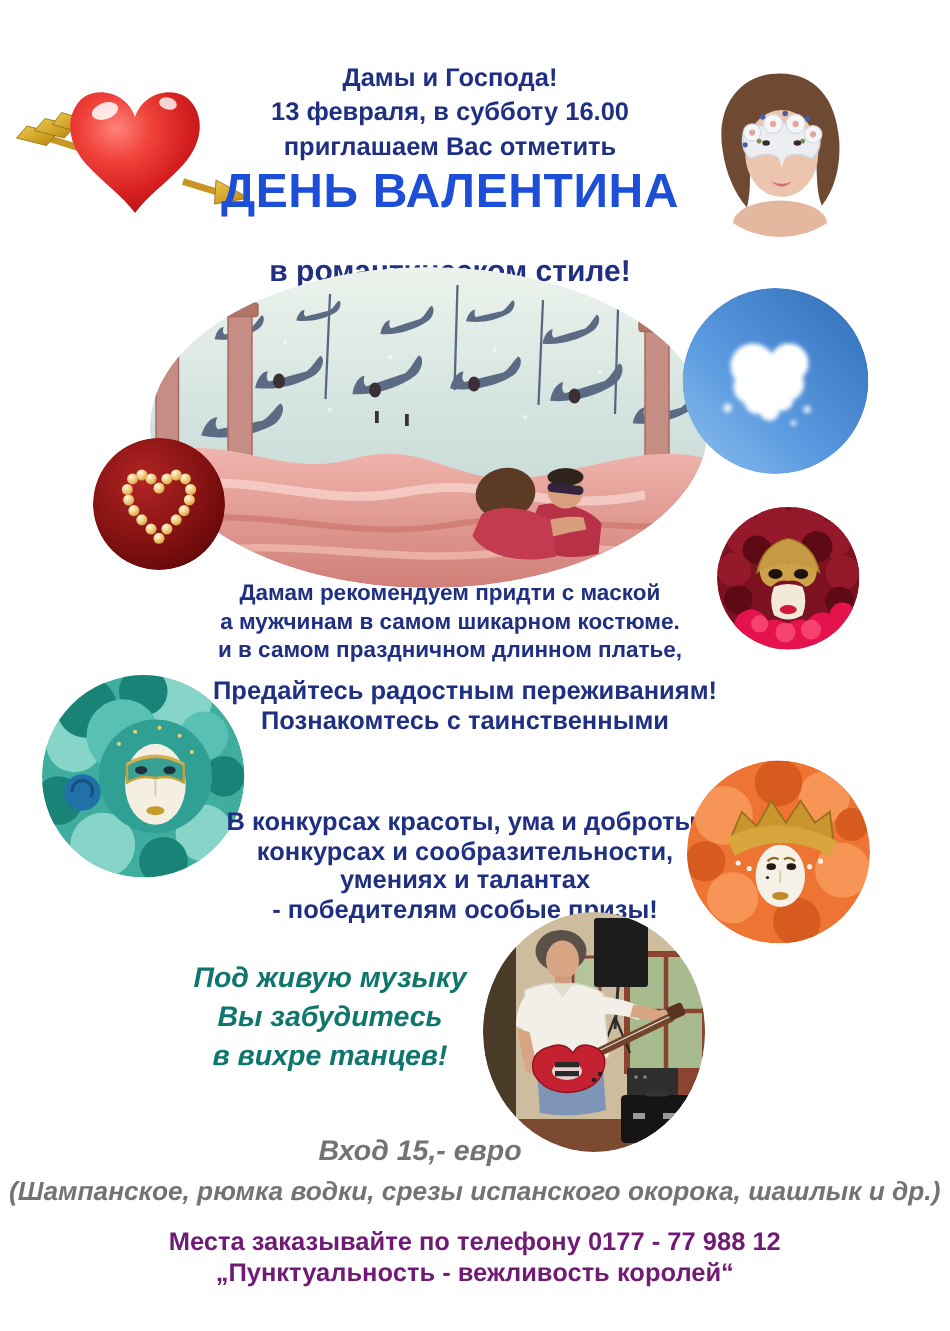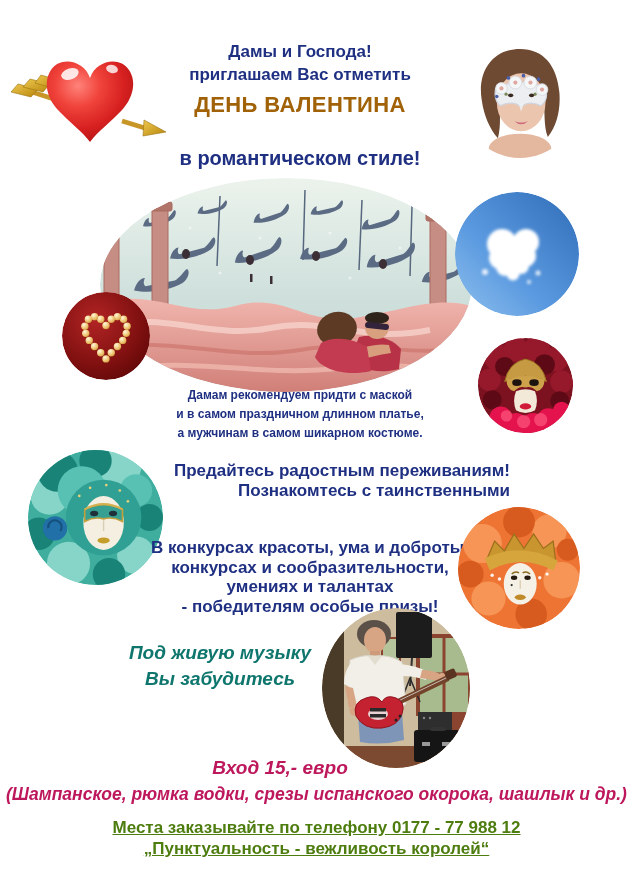--- a/index.html
+++ b/index.html
@@ -6,36 +6,36 @@
   .page{position:relative;width:633px;height:883px;background:#fff;overflow:hidden;
         font-family:"Liberation Sans",sans-serif;}
   .abs{position:absolute;}
   .circle{border-radius:50%;overflow:hidden;}
   .oval{border-radius:50%;overflow:hidden;}
   .photo svg{display:block;width:100%;height:100%;}
 
   
   .hdr{left:120px;top:40px;width:360px;text-align:center;color:#1f3082;font-weight:700;}
   .hdr .l{font-size:17px;line-height:23px;}
-  .hdr .title{font-size:22px;line-height:33px;color:#a16207;letter-spacing:.4px;margin-top:2px;}
+  .hdr .title{font-size:32px;line-height:33px;color:#1d4ed8;letter-spacing:.4px;margin-top:2px;}
   .hdr .sub{font-size:20px;line-height:27px;margin-top:24px;}
 
   .blueblock{color:#1f3082;font-weight:700;text-align:center;}
-  .dress{left:80px;top:386px;width:440px;font-size:12px;line-height:19px;}
-  .mood{left:110px;top:461px;width:400px;font-size:17px;line-height:19.5px;text-align:right;}
+  .dress{left:80px;top:386px;width:440px;font-size:15px;line-height:19px;}
+  .mood{left:110px;top:451px;width:400px;font-size:17px;line-height:19.5px;}
   .contests{left:110px;top:538px;width:400px;font-size:17px;line-height:19.5px;}
   .music{left:105px;top:640px;width:230px;font-style:italic;font-size:19px;line-height:26px;
          color:#0f766e;font-weight:700;text-align:center;}
 
-  .green{color:#be185d;font-style:italic;font-weight:700;text-align:center;}
+  .green{color:#737373;font-style:italic;font-weight:700;text-align:center;}
   .price{left:40px;top:756px;width:480px;font-size:19px;line-height:24px;}
   .includes{left:6px;top:783px;width:621px;font-size:17.5px;line-height:22px;}
 
   .footer{left:0;top:817px;width:633px;text-align:center;font-weight:700;
-          font-size:17px;line-height:21px;color:#4d7c0f;text-decoration:underline;}
+          font-size:17px;line-height:21px;color:#701a75;}
 
   
   .img-heart{left:8px;top:36px;width:162px;height:122px;}
   .img-woman{left:462px;top:42px;width:116px;height:116px;}
   .img-venice{left:100px;top:178px;width:372px;height:214px;border-radius:50%/50%;overflow:hidden;}
   .img-cloud{left:455px;top:192px;width:124px;height:124px;}
   .img-pearl{left:62px;top:292px;width:88px;height:88px;}
   .img-redmask{left:478px;top:338px;width:95px;height:95px;}
   .img-tealmask{left:28px;top:450px;width:135px;height:135px;}
   .img-orangemask{left:458px;top:507px;width:122px;height:122px;}
@@ -71,20 +71,21 @@
       <ellipse cx="62" cy="38" rx="9" ry="5.5" fill="#ffffff" opacity=".85" transform="rotate(-18 62 38)"></ellipse>
       <ellipse cx="104" cy="33" rx="6" ry="4" fill="#ffffff" opacity=".8" transform="rotate(14 104 33)"></ellipse>
 
       <line x1="114" y1="85" x2="140" y2="93" stroke="#c89627" stroke-width="4.5"></line>
       <path d="M136,84 L158,96 L135,100 Z" fill="url(#gold)" stroke="#9a7410" stroke-width=".6"></path>
     </svg>
   </div>
 
   <div class="abs hdr">
     <div class="l">Дамы и Господа!</div>
+    <div class="l">13 февраля,  в субботу 16.00</div>
     <div class="l">приглашаем Вас отметить</div>
     <div class="title">ДЕНЬ ВАЛЕНТИНА</div>
     <div class="sub">в романтическом стиле!</div>
   </div>
 
   <div class="abs circle img-woman photo">
     <svg viewBox="0 0 100 100" aria-hidden="true">
       <circle cx="50" cy="50" r="50" fill="#ffffff"></circle>
       <path d="M50,6 C26,6 13,26 17,50 C19,64 24,75 31,83 C34,71 32,60 33,50
                C48,59 60,57 70,50 C72,60 70,72 74,82 C82,72 85,58 84,44 C82,20 70,6 50,6 Z" fill="#6e4a33"></path>
@@ -255,22 +256,22 @@
           <circle cx="74" cy="39" r="4.2"></circle>
         <circle cx="70" cy="31" r="4.2"></circle>
           <circle cx="63" cy="28" r="4.2"></circle>
           <circle cx="56" cy="31" r="4.2"></circle>
       </g>
     </svg>
   </div>
 
   <div class="abs blueblock dress">
     <div>Дамам рекомендуем придти с маской</div>
+    <div>а мужчинам в самом шикарном костюме.</div>
     <div>и в самом праздничном длинном платье,</div>
-    <div>а мужчинам в самом шикарном костюме.</div>
   </div>
 
   <div class="abs circle img-redmask photo">
     <svg viewBox="0 0 100 100" aria-hidden="true">
       <circle cx="50" cy="50" r="50" fill="#7c1120"></circle>
       <g fill="#96182b">
         <circle cx="20" cy="20" r="14"></circle>
           <circle cx="40" cy="12" r="13"></circle>
           <circle cx="62" cy="12" r="14"></circle>
         <circle cx="82" cy="22" r="13"></circle>
@@ -383,20 +384,21 @@
       <ellipse cx="57" cy="58" rx="2.6" ry="1.8" fill="#241a12"></ellipse>
       <line x1="51" y1="60" x2="51" y2="67" stroke="#d9c9a8" stroke-width="1"></line>
       <ellipse cx="51" cy="74" rx="4.5" ry="2.2" fill="#c08a28"></ellipse>
       <circle cx="44" cy="64" r=".9" fill="#2a2a2a"></circle>
     </svg>
   </div>
 
   <div class="abs music">
     <div>Под живую музыку</div>
     <div>Вы забудитесь</div>
+    <div>в вихре танцев!</div>
   </div>
 
   <div class="abs oval img-musician photo">
     <svg viewBox="0 0 148 160" aria-hidden="true">
       <defs>
           <clipPath id="muclip">
             <ellipse cx="74" cy="80" rx="74" ry="80"></ellipse>
           </clipPath>
         </defs>
       <g clip-path="url(#muclip)">

